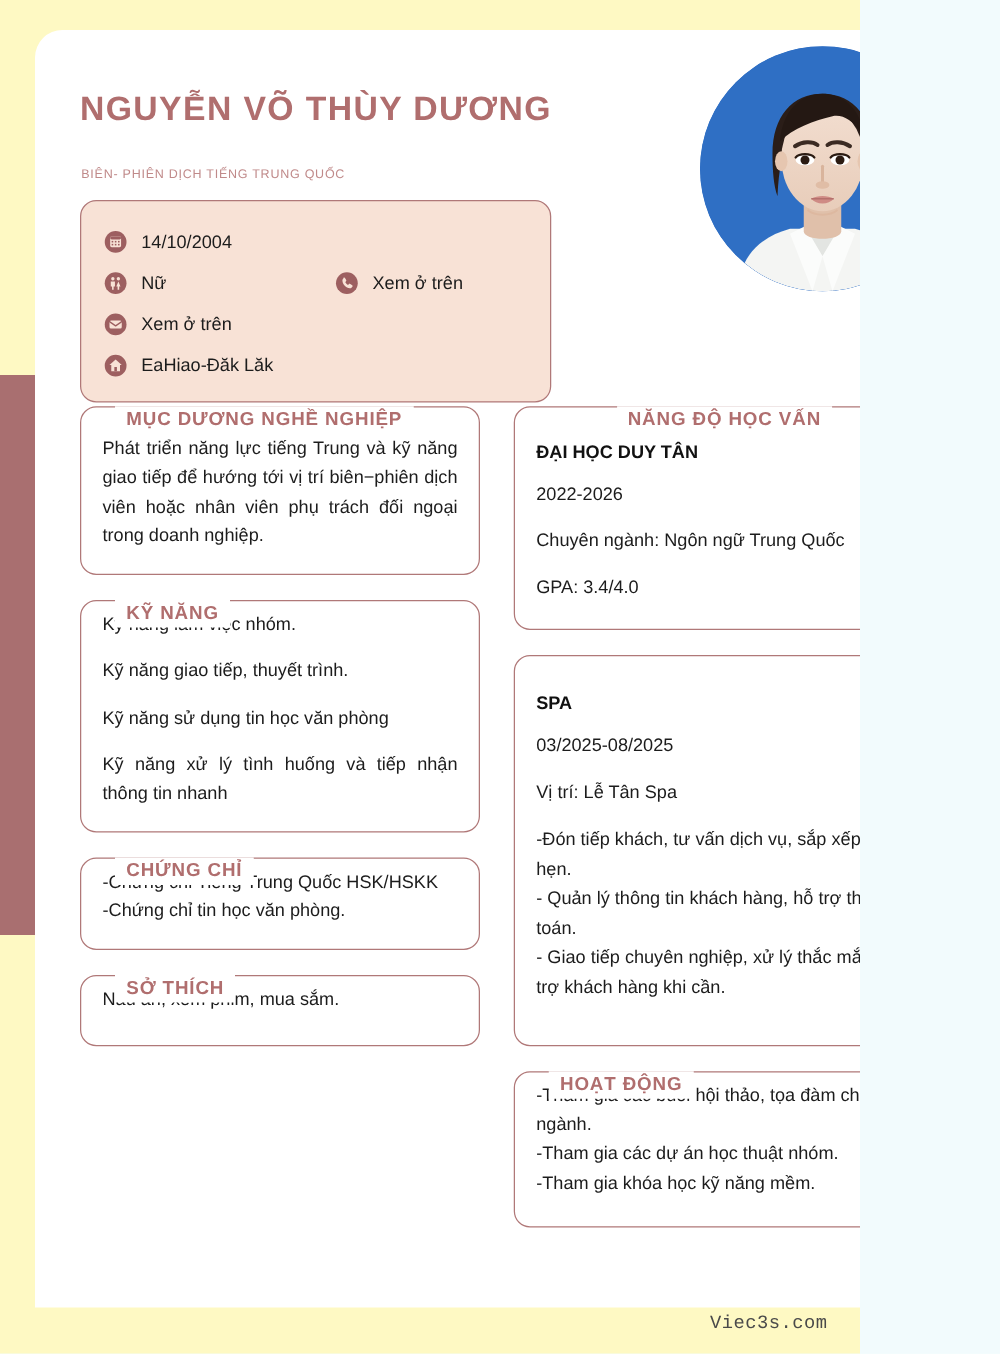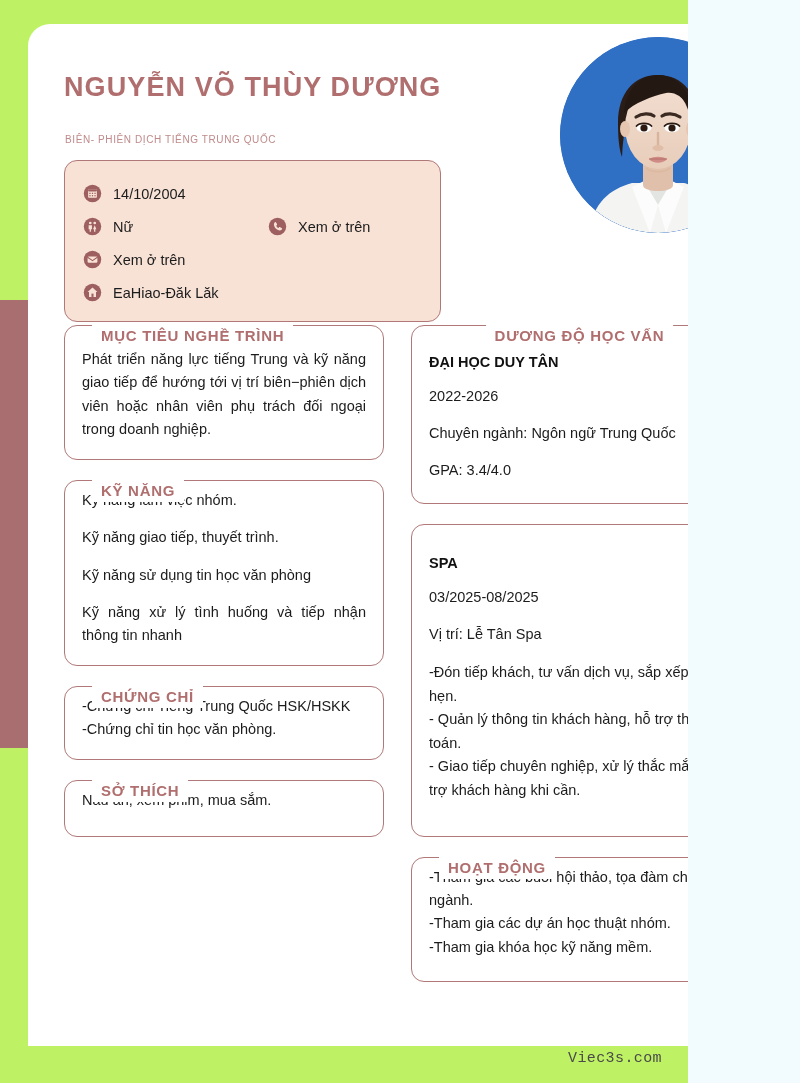--- a/index.html
+++ b/index.html
@@ -8,21 +8,21 @@
     width: 800px;
     height: 1083px;
     background: #f2fbfd;
     font-family: "Liberation Sans", sans-serif;
   }
 
   .page {
     position: relative;
     width: 688px;
     height: 1083px;
-    background: #bef264;
+    background: #fef9c3;
     overflow: hidden;
   }
 
   
   .side-bar {
     position: absolute;
     background: #a96f70;
     z-index: 1;
   }
   .side-bar.left  { left: 0;   top: 300px; width: 28px; height: 448px; }
@@ -342,21 +342,21 @@
             <path d="M86 131c6 5 18 5 24 0" stroke="#ddb8a0" stroke-width="1.6" fill="none"></path>
           </g>
         </svg>
       </div>
 
     </div>
 
     <div class="col-left">
 
       <div class="sec">
-        <div class="sec-title">MỤC TIÊU NGHỀ TRÌNH</div>
+        <div class="sec-title">MỤC DƯƠNG NGHỀ NGHIỆP</div>
         <div class="sec-frame">
           <div class="body-just">Phát triển năng lực tiếng Trung và kỹ năng giao tiếp để hướng tới vị trí biên−phiên dịch viên hoặc nhân viên phụ trách đối ngoại trong doanh nghiệp.</div>
         </div>
       </div>
 
       <div class="sec">
         <div class="sec-title">KỸ NĂNG</div>
         <div class="sec-frame pad-top">
           <div class="skill-line">Kỹ năng làm việc nhóm.</div>
           <div class="skill-line">Kỹ năng giao tiếp, thuyết trình.</div>
@@ -378,21 +378,21 @@
         <div class="sec-frame pad-top" style="padding-bottom:24px">
           <div class="body-plain">Nấu ăn, xem phim, mua sắm.</div>
         </div>
       </div>
 
     </div>
 
     <div class="col-right">
 
       <div class="sec">
-        <div class="sec-title centered">DƯƠNG ĐỘ HỌC VẤN</div>
+        <div class="sec-title centered">NĂNG ĐỘ HỌC VẤN</div>
         <div class="sec-frame" style="padding-top:28px;padding-bottom:22px">
           <div class="entry-title">ĐẠI HỌC DUY TÂN</div>
           <div class="entry-line">2022-2026</div>
           <div class="entry-line">Chuyên ngành: Ngôn ngữ Trung Quốc</div>
           <div class="entry-line" style="margin-bottom:0">GPA: 3.4/4.0</div>
         </div>
       </div>
 
       <div class="sec">
         <div class="sec-frame" style="padding-top:30px;padding-bottom:34px">

